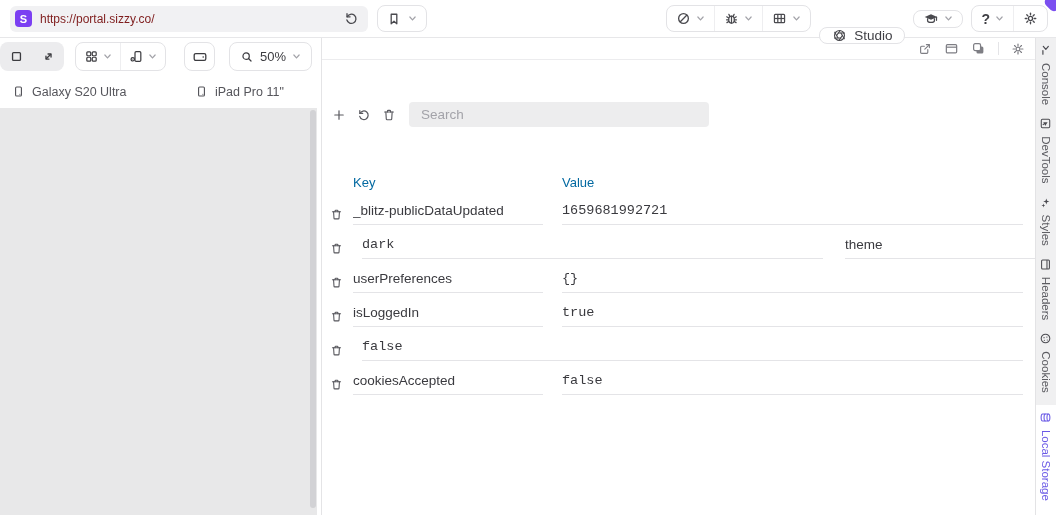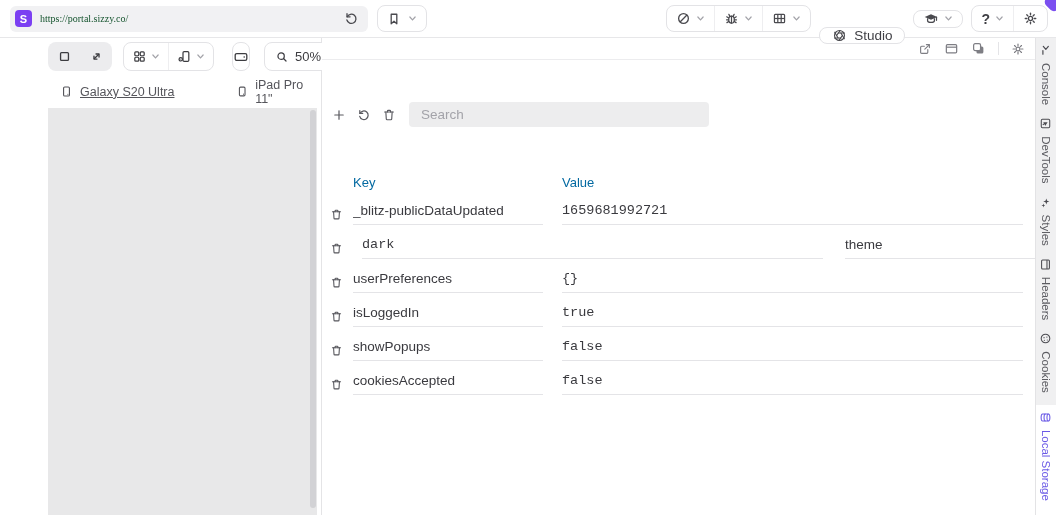--- a/index.html
+++ b/index.html
@@ -17,53 +17,53 @@
     padding:0 8px 0 10px; gap:9px; background:#fff; position:relative; z-index:2;
   }
   .url-bar {
     width:358px; height:26px; background:#f1f1f3; border-radius:6px;
     display:flex; align-items:center; gap:8px; padding:0 9px 0 5px;
   }
   .s-badge {
     width:17px; height:17px; border-radius:4px; background:#7b3ff2; color:#fff;
     font-size:11px; font-weight:bold; display:flex; align-items:center; justify-content:center;
   }
-  .url-text { flex:1; font-size:10px; color:#14532d; white-space:nowrap; overflow:hidden;font-family:Liberation Serif, serif; }
+  .url-text { flex:1; font-size:12px; color:#7f1d1d; white-space:nowrap; overflow:hidden; }
   .icon-dark { color:#4a4a4f; }
   .chev { color:#a3a3a9; }
   .pill {
     height:27px; border:1px solid #e3e3e6; border-radius:8px; background:#fff;
     display:flex; align-items:center;
   }
   .pill-seg { display:flex; align-items:center; gap:5px; padding:0 9px; height:100%; }
   .pill-seg + .pill-seg { border-left:1px solid #eeeef0; }
   .top-right { margin-left:auto; display:flex; align-items:center; gap:8px; }
   .studio { padding:0 12px; gap:7px; font-size:13.5px; color:#3f3f44; display:flex; align-items:center; height:100%;margin-top:33px; }
   .qmark { font-size:14px; font-weight:bold; color:#3f3f44; }
   .corner-deco {
     position:absolute; top:-6px; right:-6px; width:16px; height:16px;
     background:#7b4ff0; border-radius:5px; transform:rotate(45deg); z-index:3;
   }
 
   
   .content { display:flex; height:477px; }
 
   
-  .left-pane { width:322px; border-right:1px solid #e4e4e6; display:flex; flex-direction:column; background:#fff;padding-left:48px; }
+  .left-pane { width:322px; border-right:1px solid #e4e4e6; display:flex; flex-direction:column; background:#fff; }
   .device-toolbar { height:37px; display:flex; align-items:center; flex:none; }
   .tb-group { height:29px; border-radius:8px; display:flex; align-items:center; }
   .tb-gray { background:#ececee; }
   .tb-border { border:1px solid #e3e3e6; background:#fff; }
   .tb-btn { width:32px; height:29px; display:flex; align-items:center; justify-content:center; color:#3c3c40; }
   .tb-seg { display:flex; align-items:center; gap:4px; padding:0 8px; height:100%; color:#3c3c40; }
   .tb-seg + .tb-seg { border-left:1px solid #eeeef0; }
   .zoom-text { font-size:13px; color:#3c3c40; }
   .devices-row { height:33px; display:flex; align-items:center; padding-left:12px; flex:none; }
   .device-item { display:flex; align-items:center; gap:7px; color:#55555b; font-size:12.5px; }
-  .device-item.first { width:183px;text-decoration:underline; }
+  .device-item.first { width:183px; }
   .canvas { flex:1; background:#e8e8e9; margin-right:4px; position:relative; }
   .canvas-scrollbar {
     position:absolute; right:1px; top:2px; bottom:7px; width:6px;
     border-radius:3px; background:#d2d2d5;
   }
 
   
   .main-pane { flex:1; min-width:0; display:flex; flex-direction:column; background:#fff;gap:32px; }
   .pane-header {
     height:22px; flex:none; border-bottom:1px solid #ececee;
@@ -404,21 +404,20 @@
         <input class="kv-input val-input" value="true" style="">
       </div>
       <div class="kv-row">
         <button class="row-trash">
             <svg width="13" height="13" viewBox="0 0 16 16" fill="none" stroke="currentColor" stroke-width="1.3" stroke-linecap="round" stroke-linejoin="round">
               <line x1="3" y1="4.6" x2="13" y2="4.6"></line>
               <path d="M6.2 4.6v-1c0-.5.4-.9.9-.9h1.8c.5 0 .9.4.9.9v1"></path>
               <path d="M4.4 4.6l.5 7.9c0 .5.5.9 1 .9h4.2c.5 0 1-.4 1-.9l.5-7.9"></path>
             </svg>
           </button>
-        <input class="kv-input key-input" value="showPopups" style="">
         <input class="kv-input val-input" value="false" style="">
       </div>
       <div class="kv-row">
         <button class="row-trash">
             <svg width="13" height="13" viewBox="0 0 16 16" fill="none" stroke="currentColor" stroke-width="1.3" stroke-linecap="round" stroke-linejoin="round">
               <line x1="3" y1="4.6" x2="13" y2="4.6"></line>
               <path d="M6.2 4.6v-1c0-.5.4-.9.9-.9h1.8c.5 0 .9.4.9.9v1"></path>
               <path d="M4.4 4.6l.5 7.9c0 .5.5.9 1 .9h4.2c.5 0 1-.4 1-.9l.5-7.9"></path>
             </svg>
           </button>

